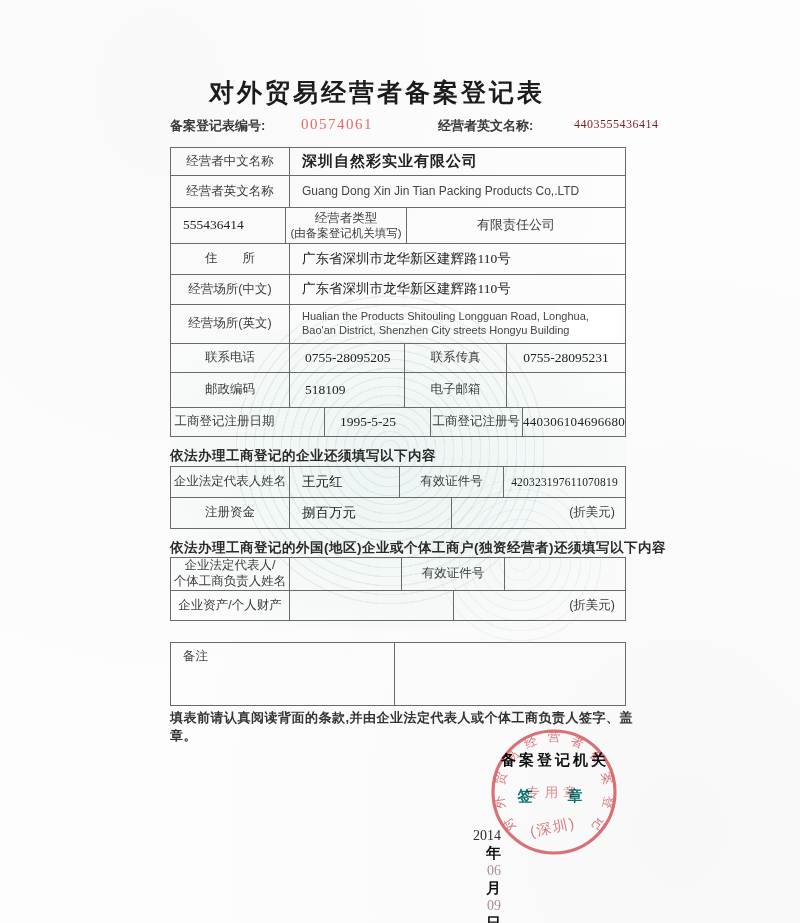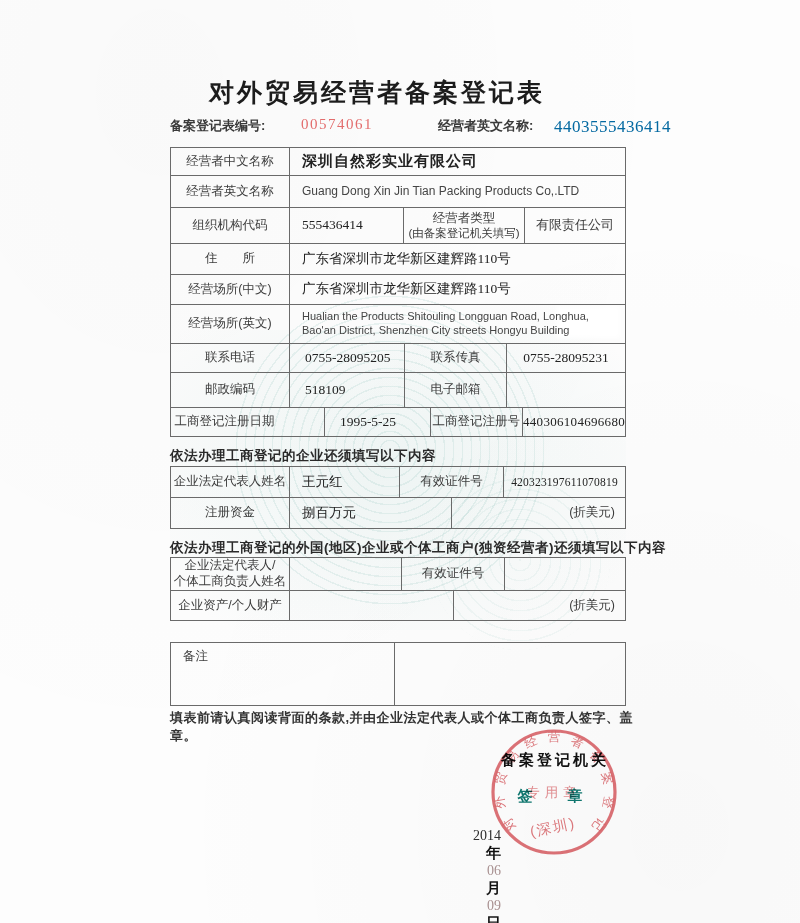--- a/index.html
+++ b/index.html
@@ -35,22 +35,22 @@
 
   .doc-title{
     position:absolute;top:76px;left:0;width:754px;text-align:center;
     font-size:25px;font-weight:bold;letter-spacing:3px;color:#1c1c1c;
   }
   .meta{position:absolute;left:170px;top:117px;width:470px;height:20px;font-size:13px;}
   .meta .lbl{font-weight:bold;color:#3a3a3a;position:absolute;top:0;}
   .meta .form-no{position:absolute;left:131px;top:-1px;color:#e36c6c;
     font-family:"Liberation Serif",serif;font-size:15px;letter-spacing:1.5px;}
   .meta .ie-lbl{left:268px;}
-  .meta .ie-code{position:absolute;left:384px;top:0;color:#0369a1;
-    font-family:"Liberation Serif",serif;font-size:17px;letter-spacing:0.5px;}
+  .meta .ie-code{position:absolute;left:404px;top:0;color:#7f1d1d;
+    font-family:"Liberation Serif",serif;font-size:12px;letter-spacing:0.5px;}
 
   .tbl{position:absolute;left:170px;width:456px;border:1px solid #6a6a6a;box-sizing:border-box;}
   .tr{display:flex;border-top:1px solid #6a6a6a;box-sizing:border-box;}
   .tr:first-child{border-top:none;}
   .td{border-left:1px solid #6a6a6a;box-sizing:border-box;
       display:flex;flex-direction:column;align-items:center;justify-content:center;
       text-align:center;font-size:12.5px;color:#3c3c3c;line-height:1.25;}
   .td:first-child{border-left:none;}
   .td.grow{flex:1 1 auto;}
   .td.left{align-items:flex-start;text-align:left;padding-left:12px;}
@@ -109,21 +109,20 @@
           <span class="val bold">深圳自然彩实业有限公司</span>
         </div>
     </div>
     <div class="tr" style="height:32px;">
       <div class="td" style="width:118px;">经营者英文名称</div>
       <div class="td grow left">
           <span class="val en" style="font-size:12px;">Guang Dong Xin Jin Tian Packing Products Co,.LTD</span>
         </div>
     </div>
     <div class="tr" style="height:36px;">
-      <div class="td" style="width:118px;">组织机构代码</div>
       <div class="td left" style="width:114px;">
           <span class="val">555436414</span>
         </div>
       <div class="td" style="width:121px;">
         <span>经营者类型</span>
         <span class="lbl2">(由备案登记机关填写)</span>
       </div>
       <div class="td grow">
           <span style="font-size:13px;">有限责任公司</span>
         </div>

